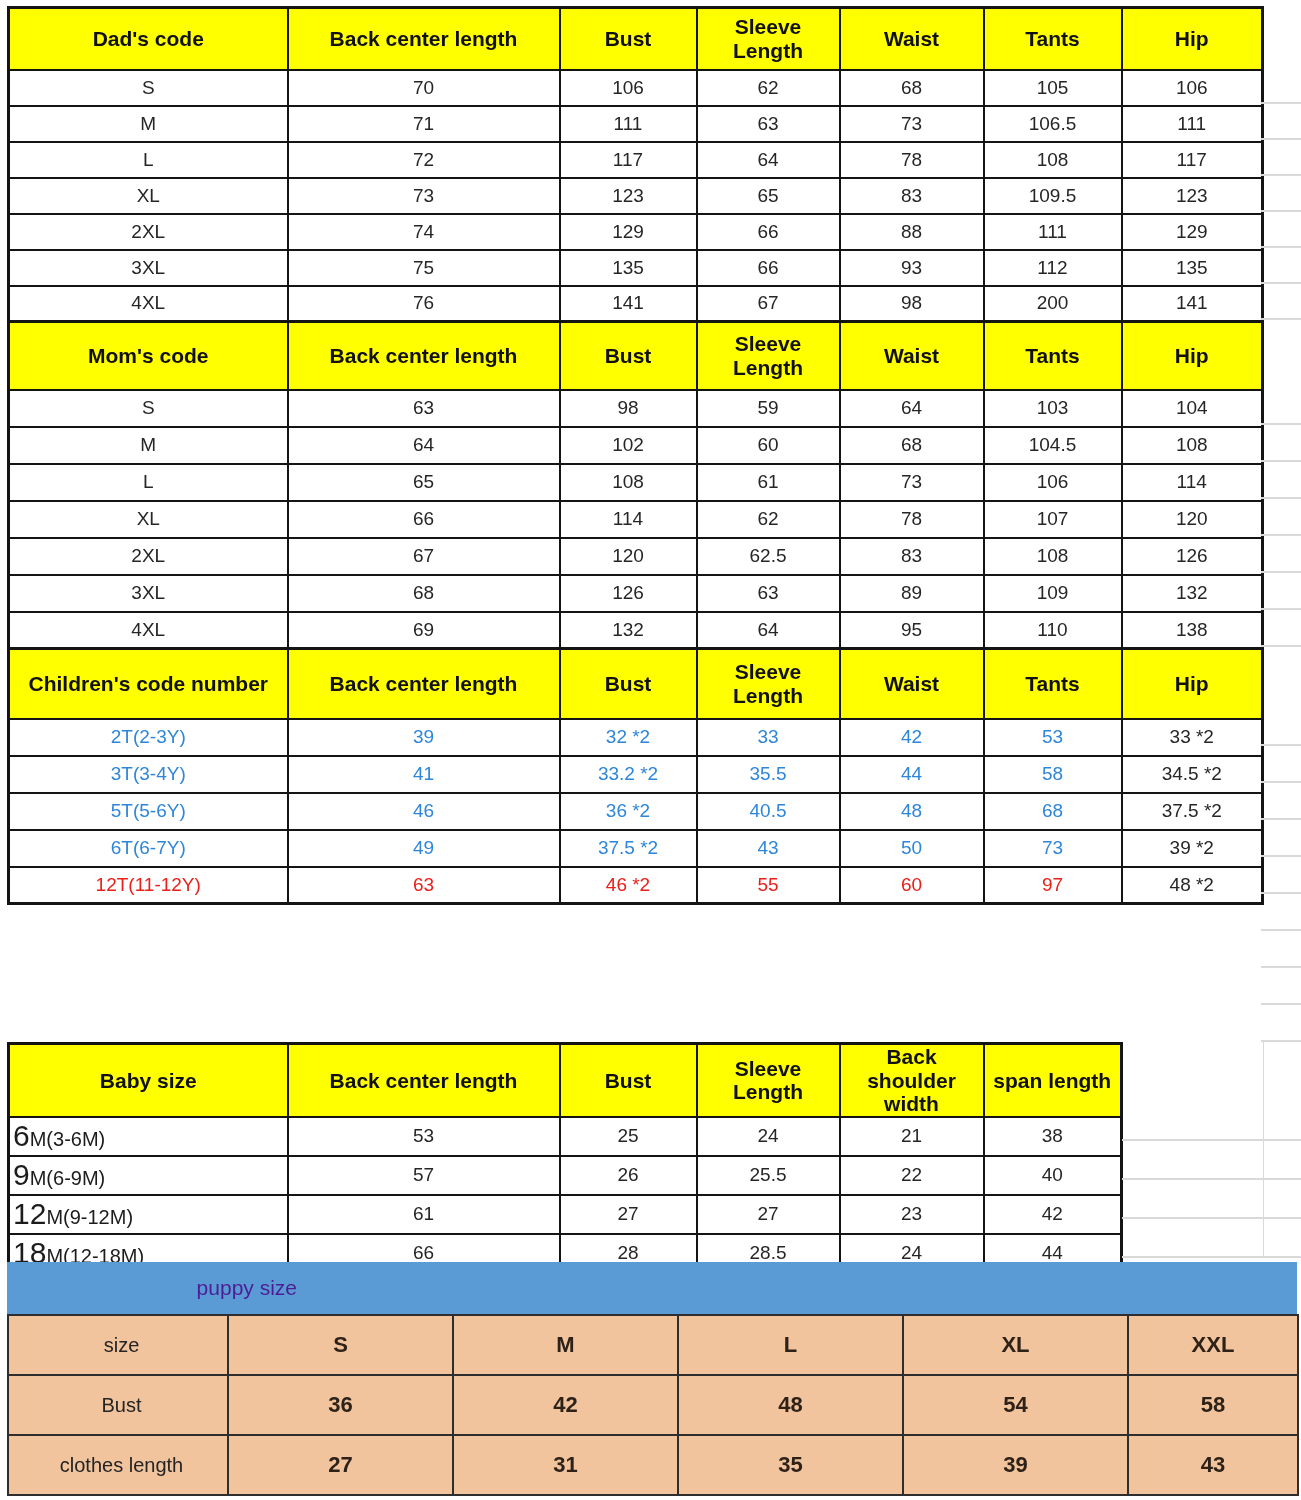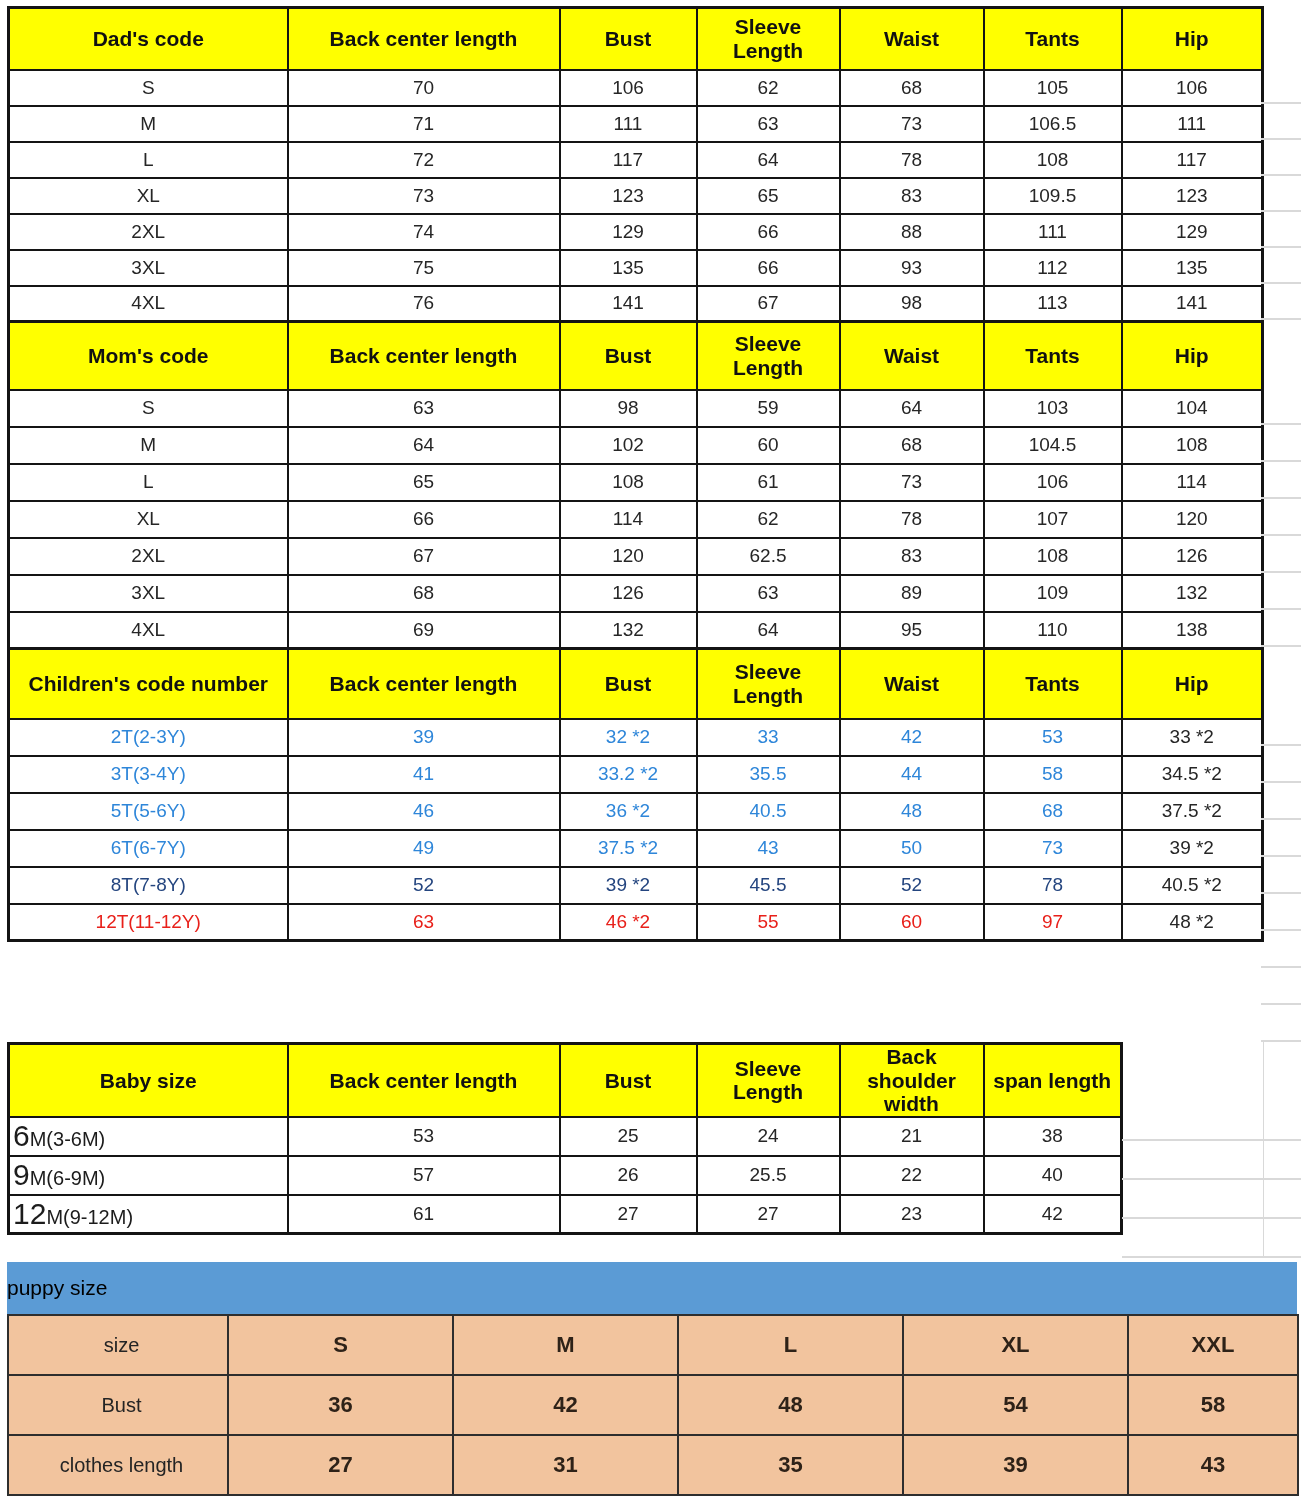--- a/index.html
+++ b/index.html
@@ -28,21 +28,21 @@
   .c-red  td{color:#E8201A}
   .t-child td.hip{color:#262626}
 
   
   .t-baby td.babylabel{text-align:left;padding-left:3px;font-size:20px;color:#1c1c1c;}
   .t-baby td.babylabel .big{font-size:30px;line-height:1;}
 
   
   .bar{position:absolute;left:7px;top:1262px;width:1290px;height:52px;
        background:#5B9BD5;display:flex;align-items:center;}
-  .bar span{display:block;width:290px;text-align:left;font-size:21px;color:#000000;}
+  .bar span{display:block;width:290px;text-align:right;font-size:21px;color:#4c1d95;}
   .t-puppy{top:1314px;border:none;}
   .t-puppy tr{height:60px}
   .t-puppy td{background:#F2C49E;border:2px solid #2e2e2e;}
   .p0{width:220px}.p1{width:225px}.p2{width:225px}.p3{width:225px}.p4{width:225px}.p5{width:170px}
   .t-puppy td.plabel{font-size:20px;color:#242424;padding-left:7px;}
   .t-puppy td.pval{font-weight:700;font-size:22px;color:#2e2218;}
 
   
   .grid-strip{position:absolute;left:1261px;width:40px;}
   .g-dad  {top:68px;height:256px;
@@ -143,21 +143,21 @@
           <td>112</td>
           <td>135</td>
         </tr>
 
         <tr>
           <td>4XL</td>
           <td>76</td>
           <td>141</td>
           <td>67</td>
           <td>98</td>
-          <td>113</td>
+          <td>200</td>
           <td>141</td>
         </tr>
       </tbody>
   </table>
 
   <table class="t-mom">
     <colgroup>
         <col class="c0">
         <col class="c1">
         <col class="c2">
@@ -310,29 +310,20 @@
         <tr class="c-blue">
           <td>6T(6-7Y)</td>
           <td>49</td>
           <td>37.5 *2</td>
           <td>43</td>
           <td>50</td>
           <td>73</td>
           <td class="hip">39 *2</td>
         </tr>
 
-        <tr class="c-navy">
-          <td>8T(7-8Y)</td>
-          <td>52</td>
-          <td>39 *2</td>
-          <td>45.5</td>
-          <td>52</td>
-          <td>78</td>
-          <td class="hip">40.5 *2</td>
-        </tr>
 
 
         <tr class="c-red">
           <td>12T(11-12Y)</td>
           <td>63</td>
           <td>46 *2</td>
           <td>55</td>
           <td>60</td>
           <td>97</td>
           <td class="hip">48 *2</td>
@@ -383,20 +374,28 @@
 
         <tr>
           <td class="babylabel"><span class="big">12</span><span>M(9-12M)</span></td>
           <td>61</td>
           <td>27</td>
           <td>27</td>
           <td>23</td>
           <td>42</td>
         </tr>
 
+        <tr>
+          <td class="babylabel"><span class="big">18</span><span>M(12-18M)</span></td>
+          <td>66</td>
+          <td>28</td>
+          <td>28.5</td>
+          <td>24</td>
+          <td>44</td>
+        </tr>
       </tbody>
   </table>
 
   <div class="bar">
     <span>puppy size</span>
   </div>
 
   <table class="t-puppy">
     <colgroup>
         <col class="p0">

